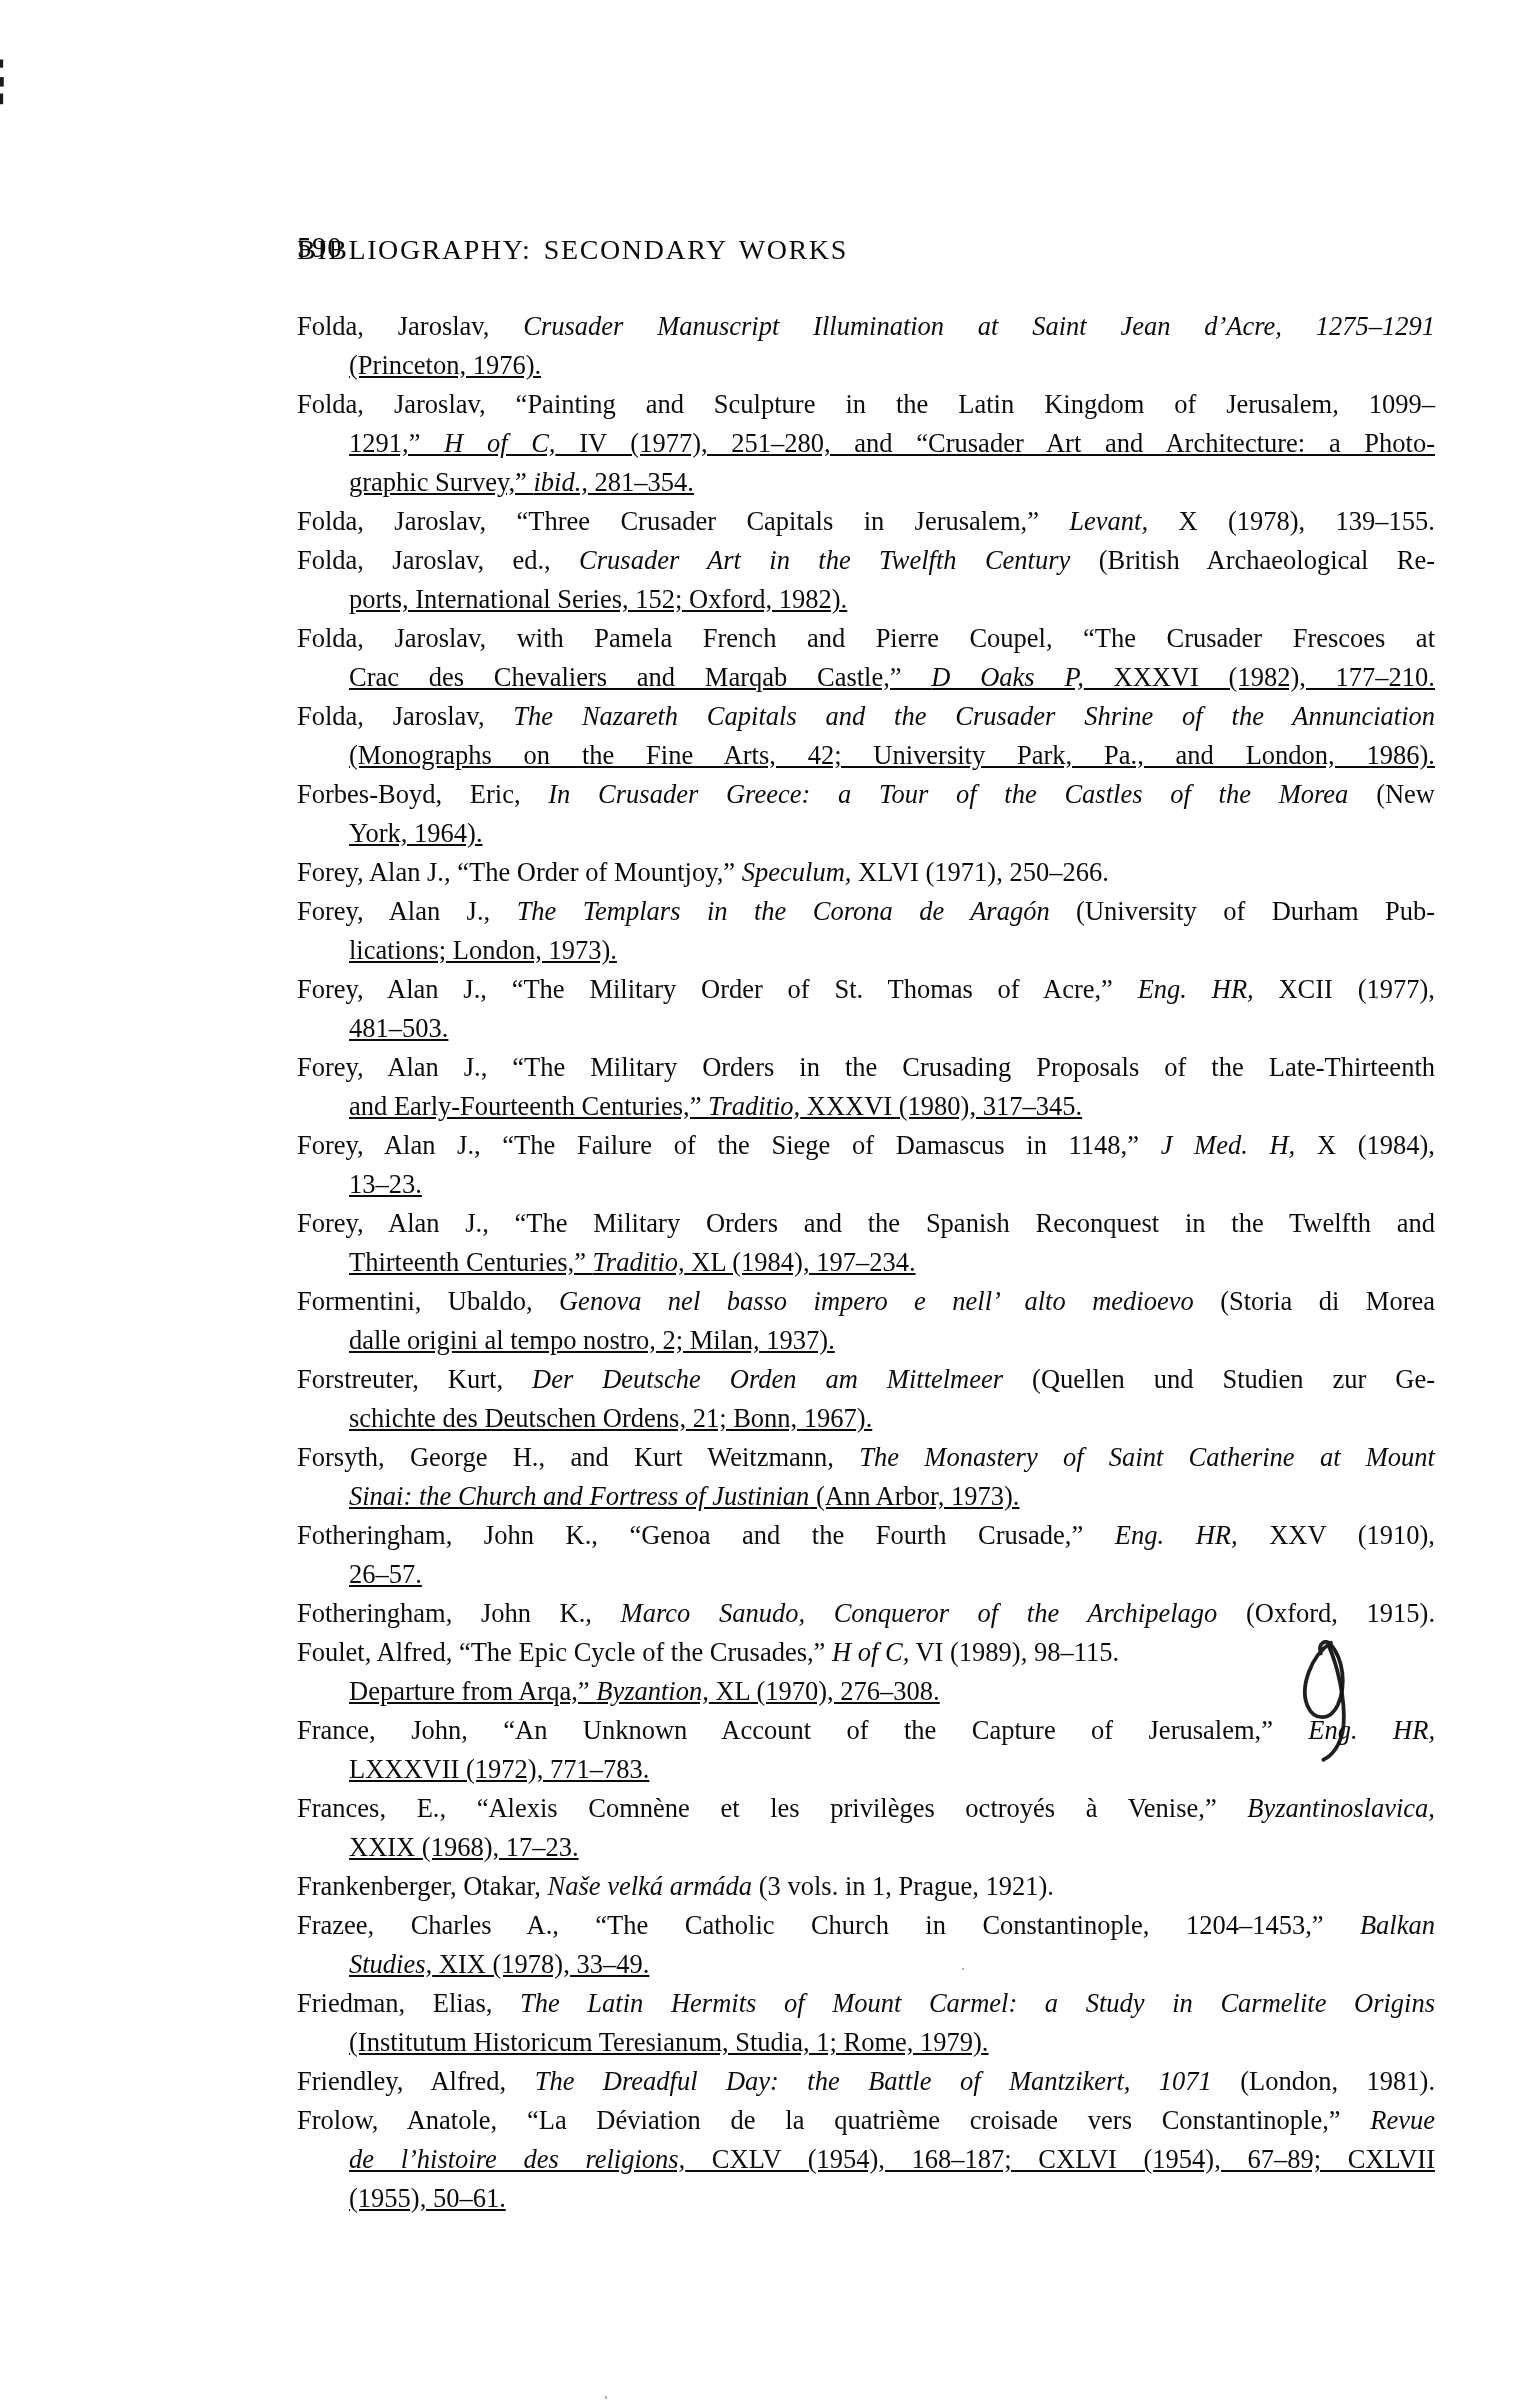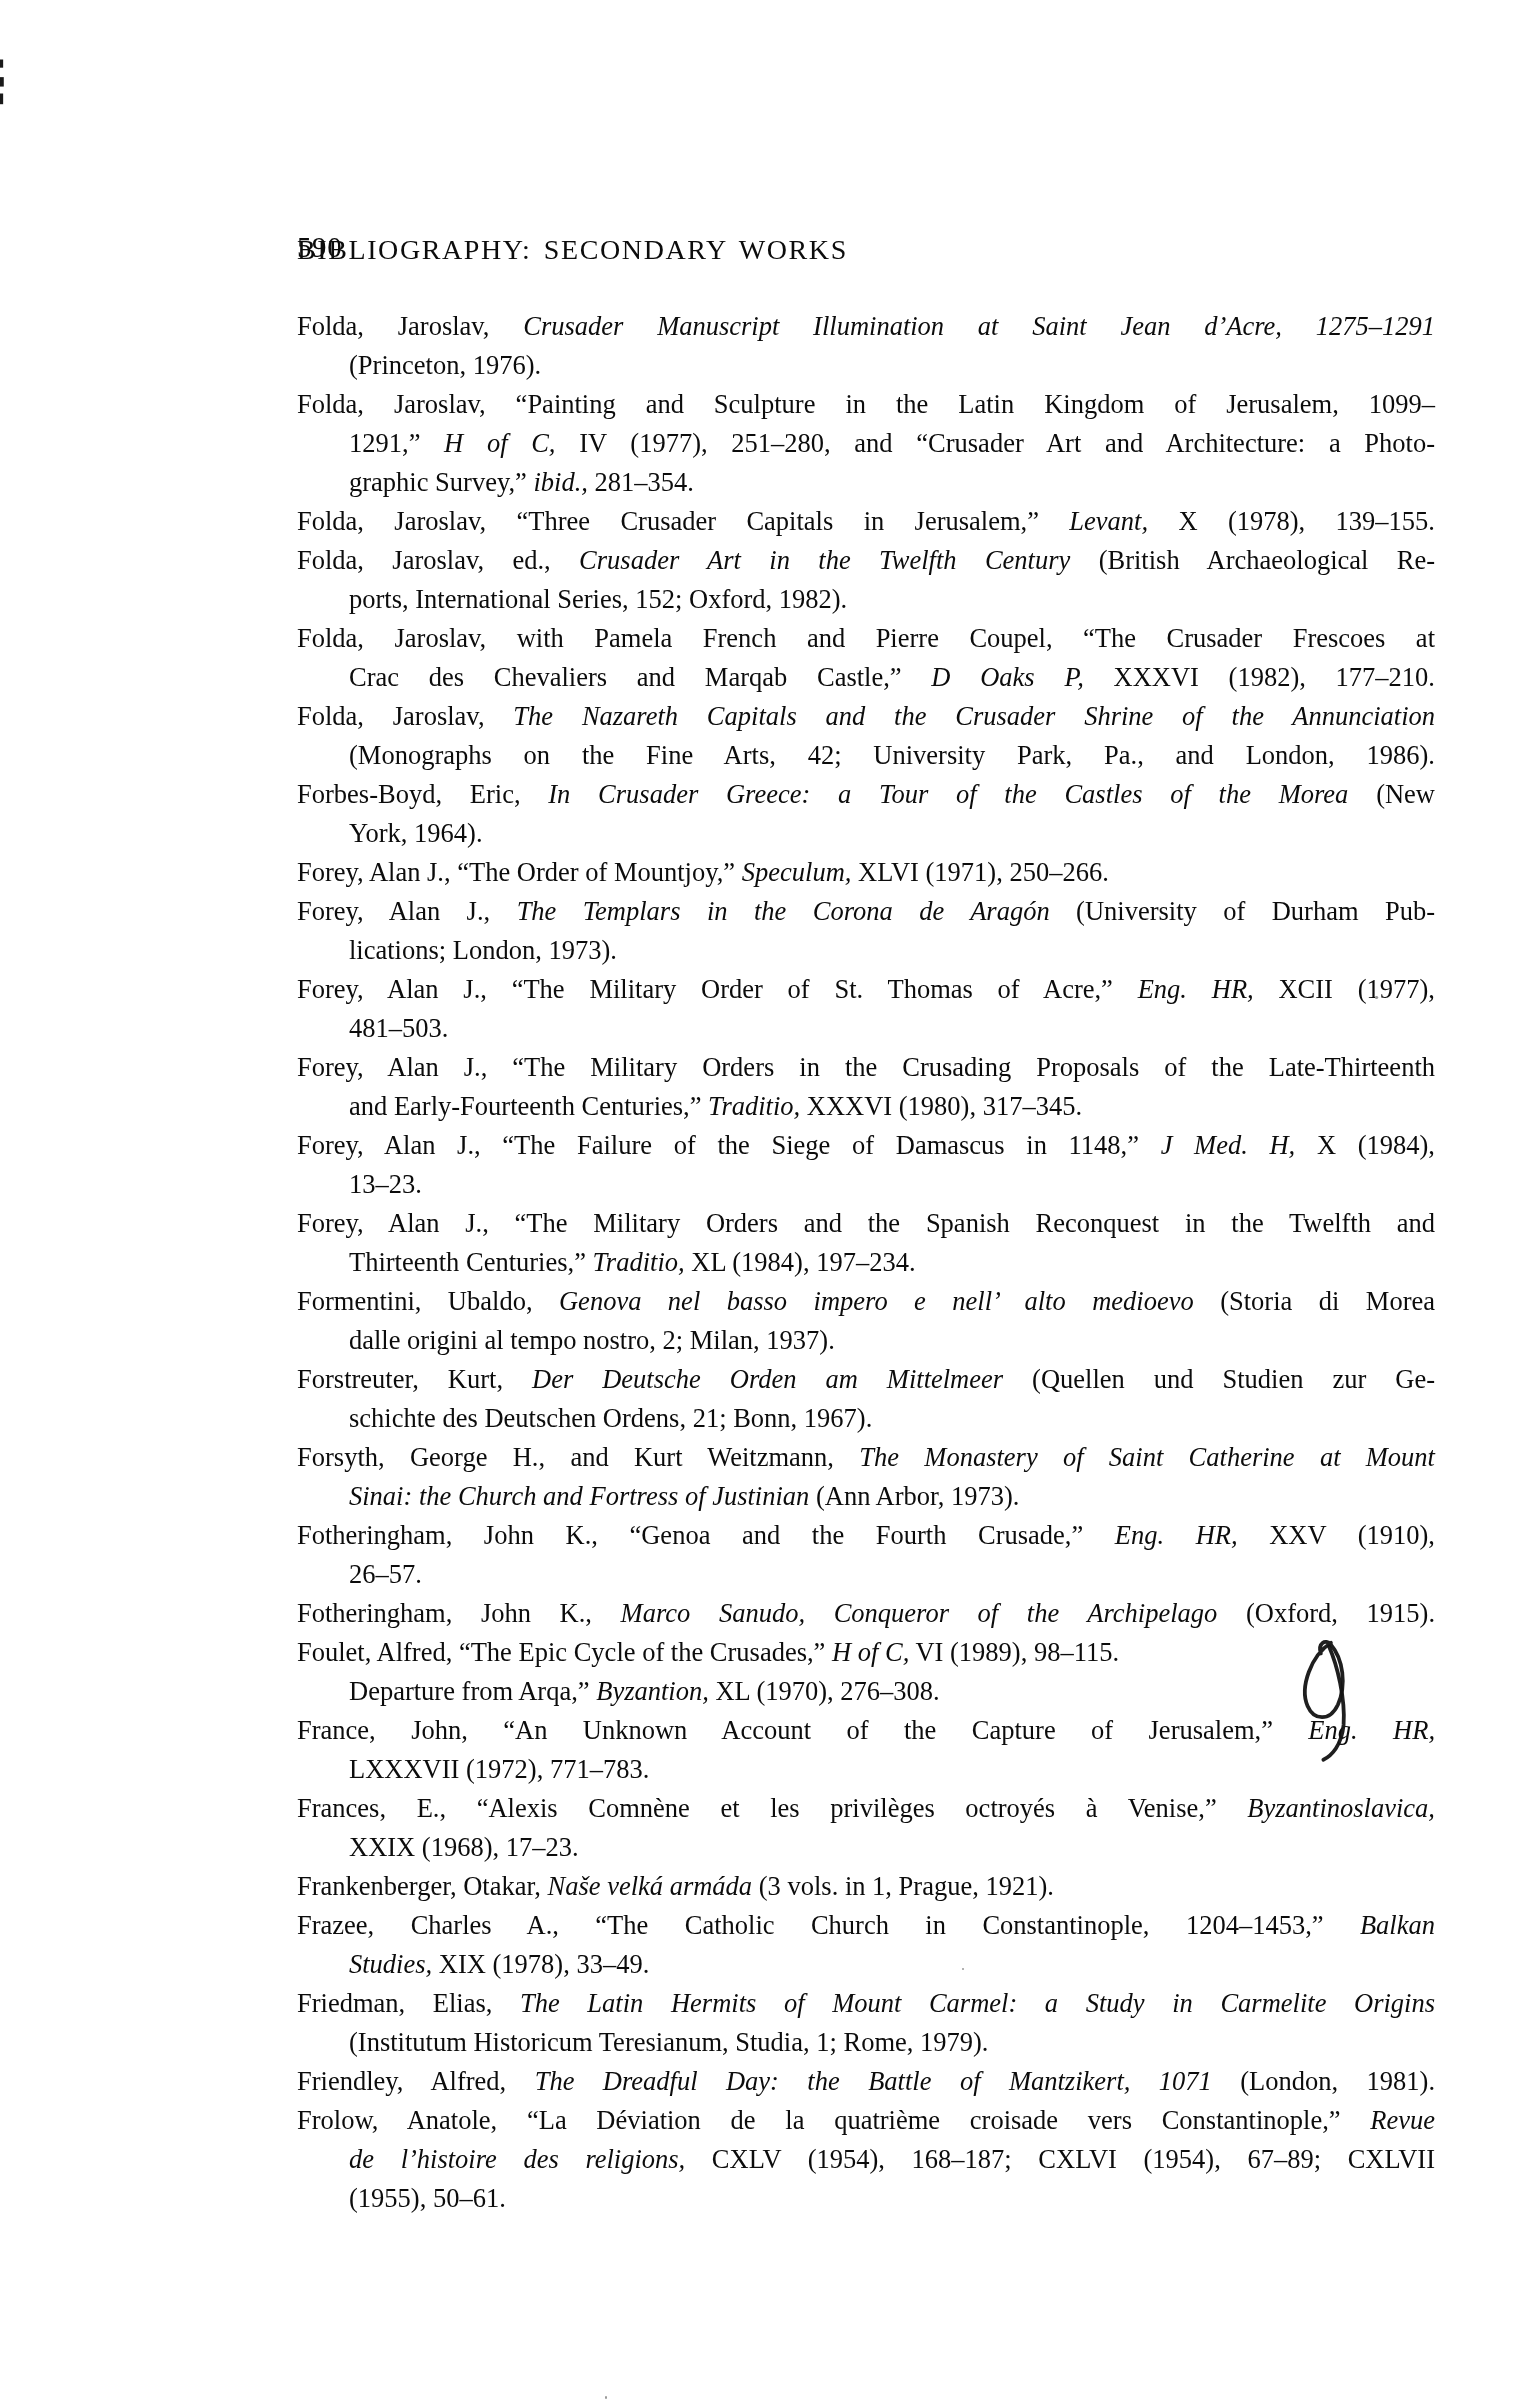--- a/index.html
+++ b/index.html
@@ -50,21 +50,21 @@
   }
   .entry { margin: 0; padding: 0; }
   .line {
     height: 39px;
     line-height: 39px;
     font-size: 26.5px;
     text-align: justify;
     text-align-last: left;
     white-space: normal;
   }
-  .line.indent { padding-left: 52px; }
+  .line.indent { padding-left: 52px; text-decoration: underline; }
   .line.fill { text-align-last: justify; }
   .line em { font-style: italic; }
   .marks {
     position: absolute;
     left: 0;
     top: 0;
     pointer-events: none;
   }
   .speck {
     position: absolute;

